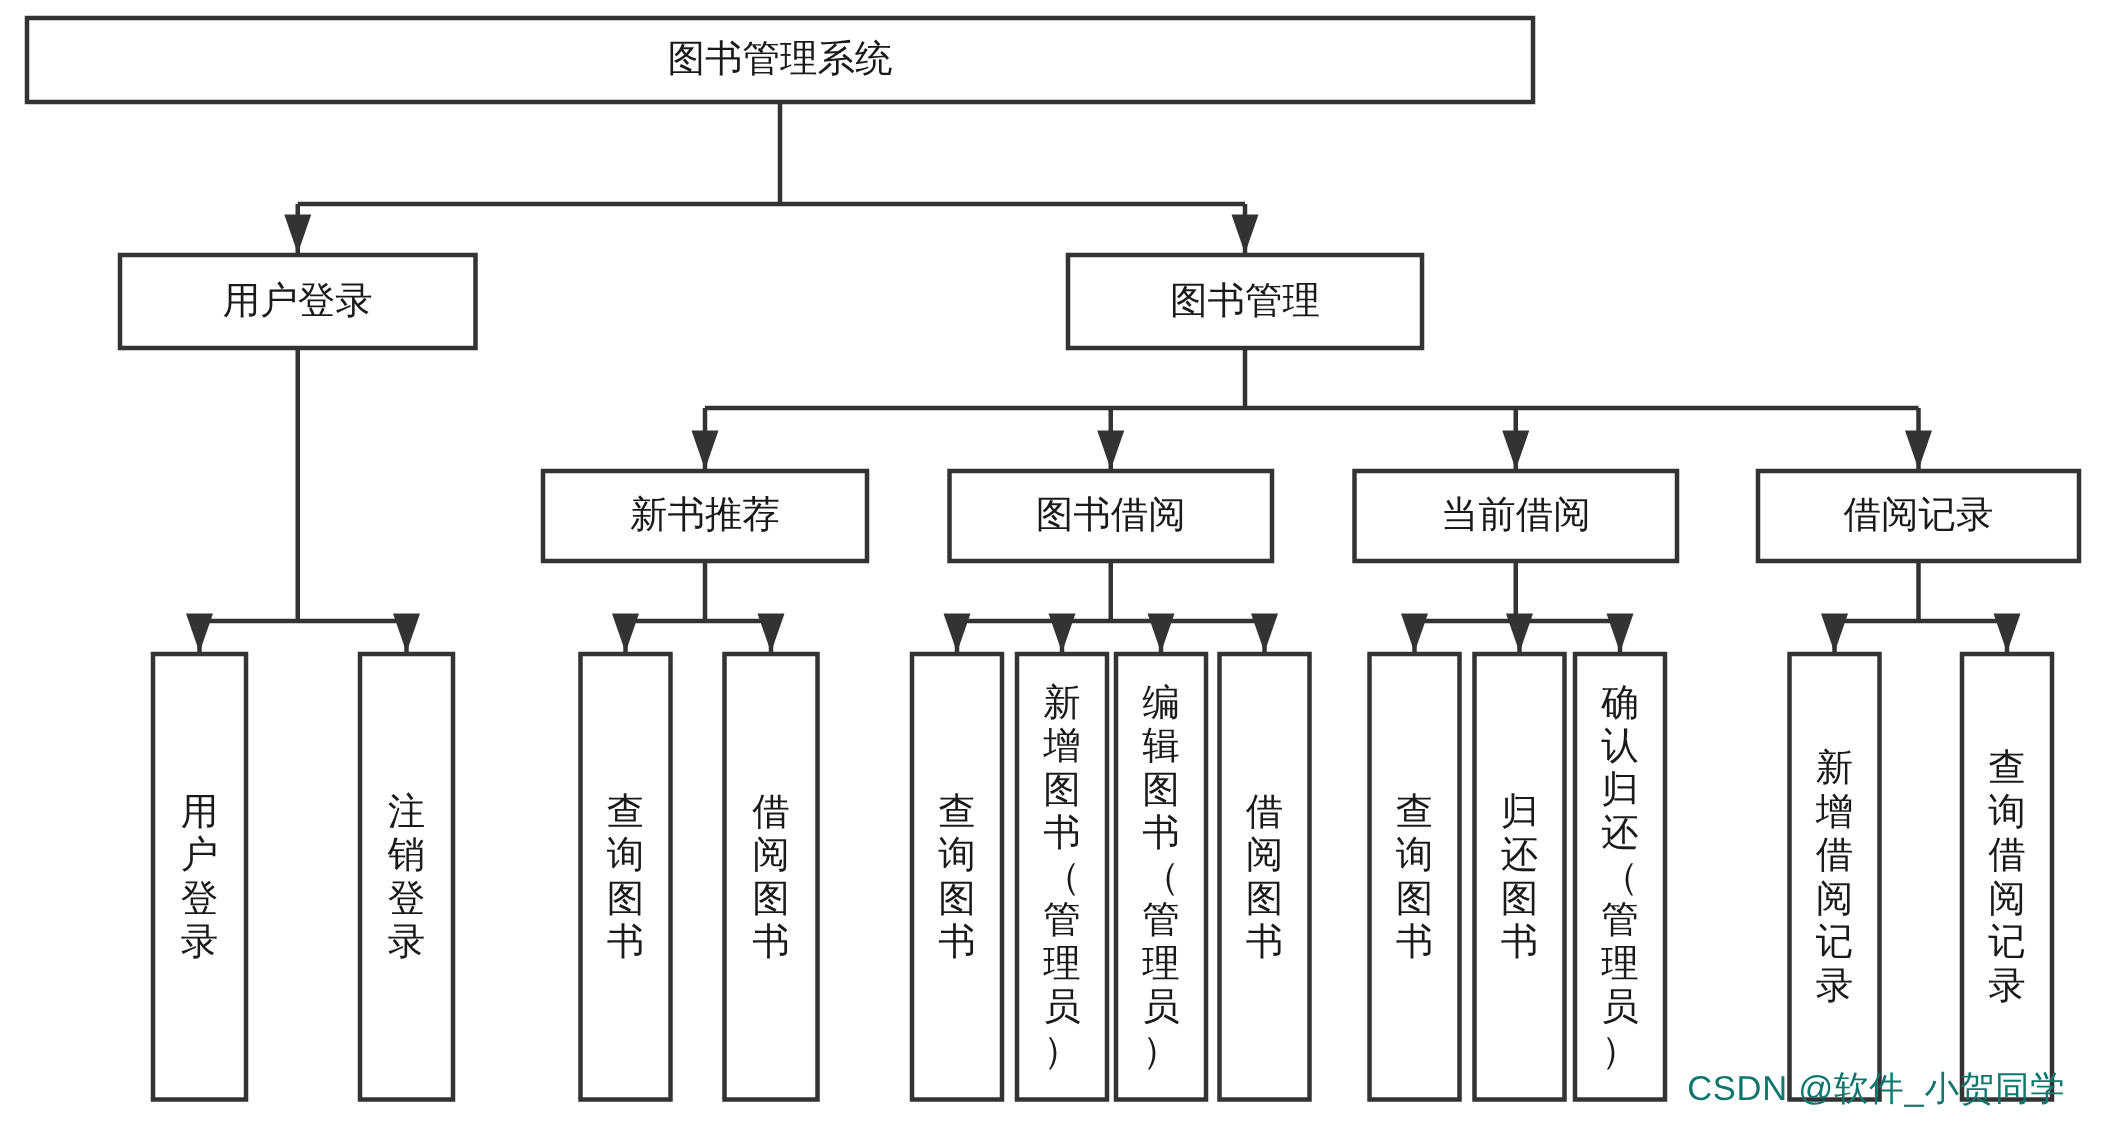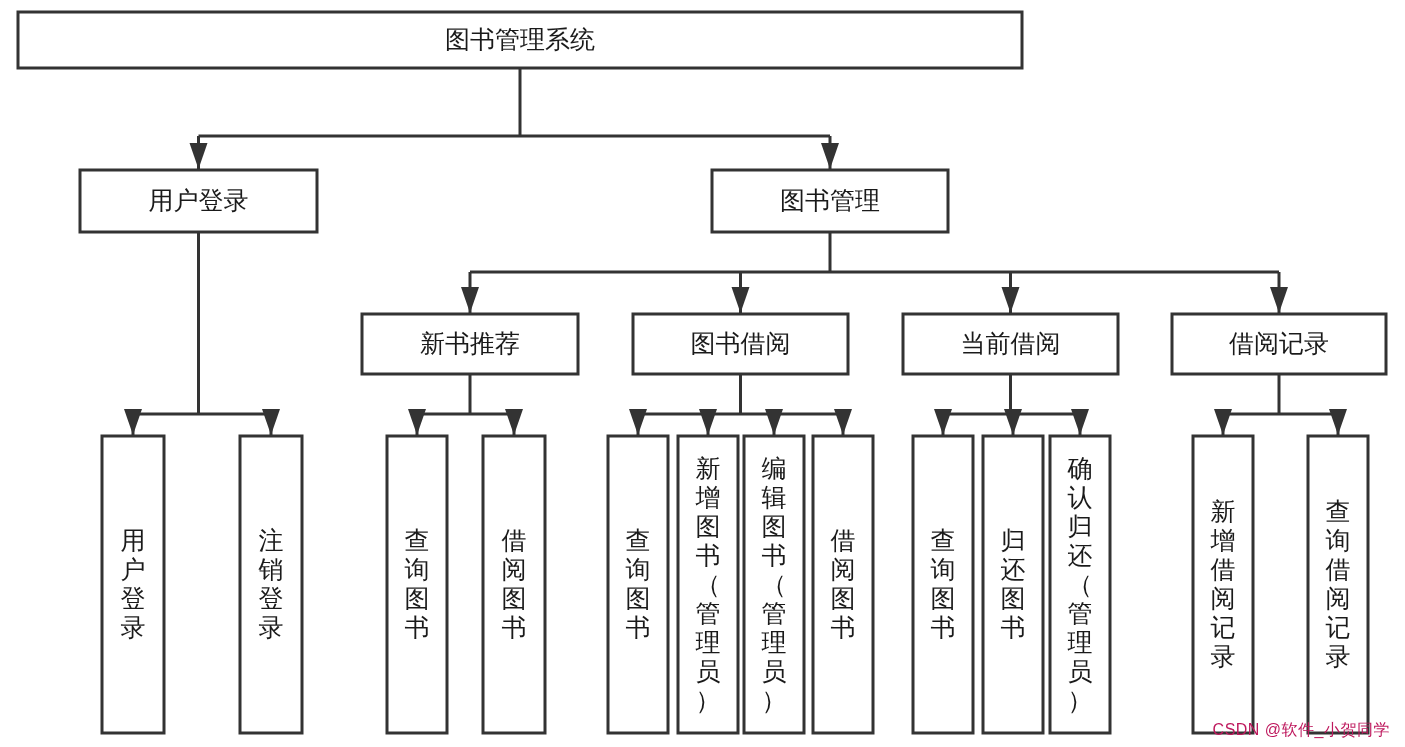--- a/index.html
+++ b/index.html
@@ -47,25 +47,25 @@
     dominant-baseline: middle;
   }
   .node-label-v {
     font-family: "Liberation Sans", "DejaVu Sans", sans-serif;
     font-size: 25px;
     fill: #1a1a1a;
     text-anchor: middle;
   }
   .watermark {
     position: absolute;
-    right: 15px;
+    right: 28px;
     bottom: 6px;
     font-family: "Liberation Sans", "DejaVu Sans", sans-serif;
-    font-size: 16px;
-    color: #be185d;
+    font-size: 23px;
+    color: #0f766e;
     letter-spacing: 0.5px;
     white-space: nowrap;
     pointer-events: none;
   }
 </style>
 </head>
 <body>
 
 <div id="diagram-root">
   <svg class="flowchart" id="flow-svg" viewBox="0 0 1405 747" xmlns="http://www.w3.org/2000/svg">

